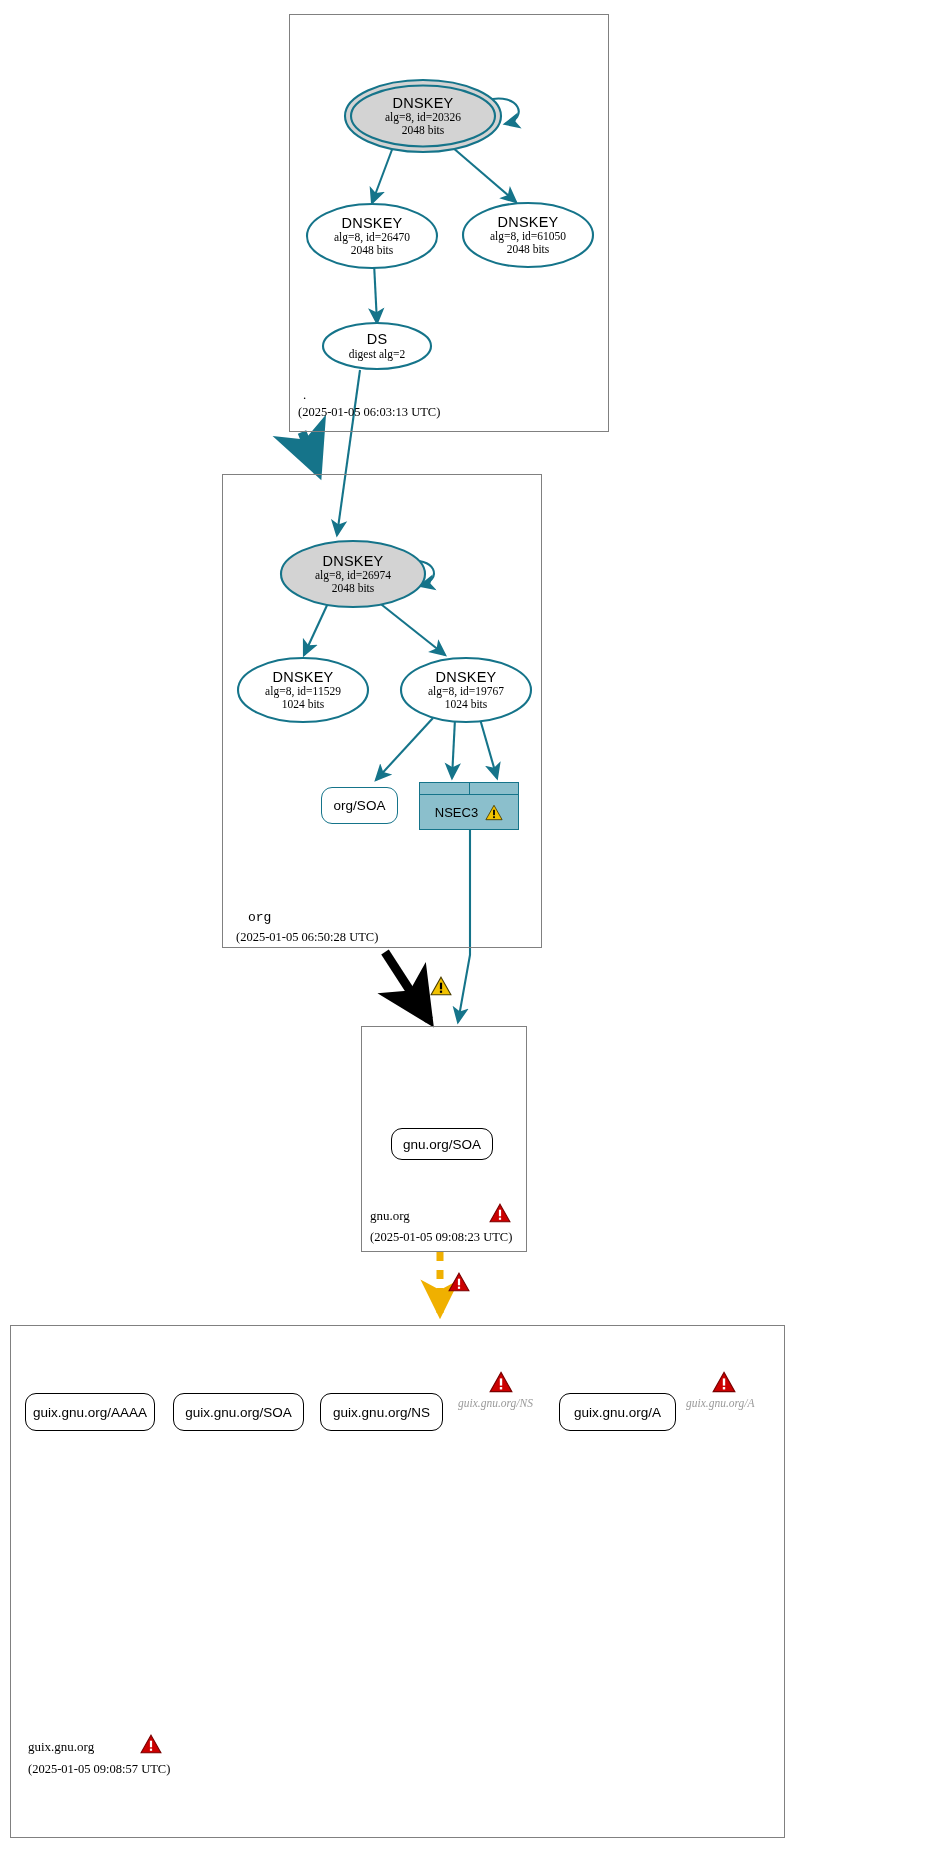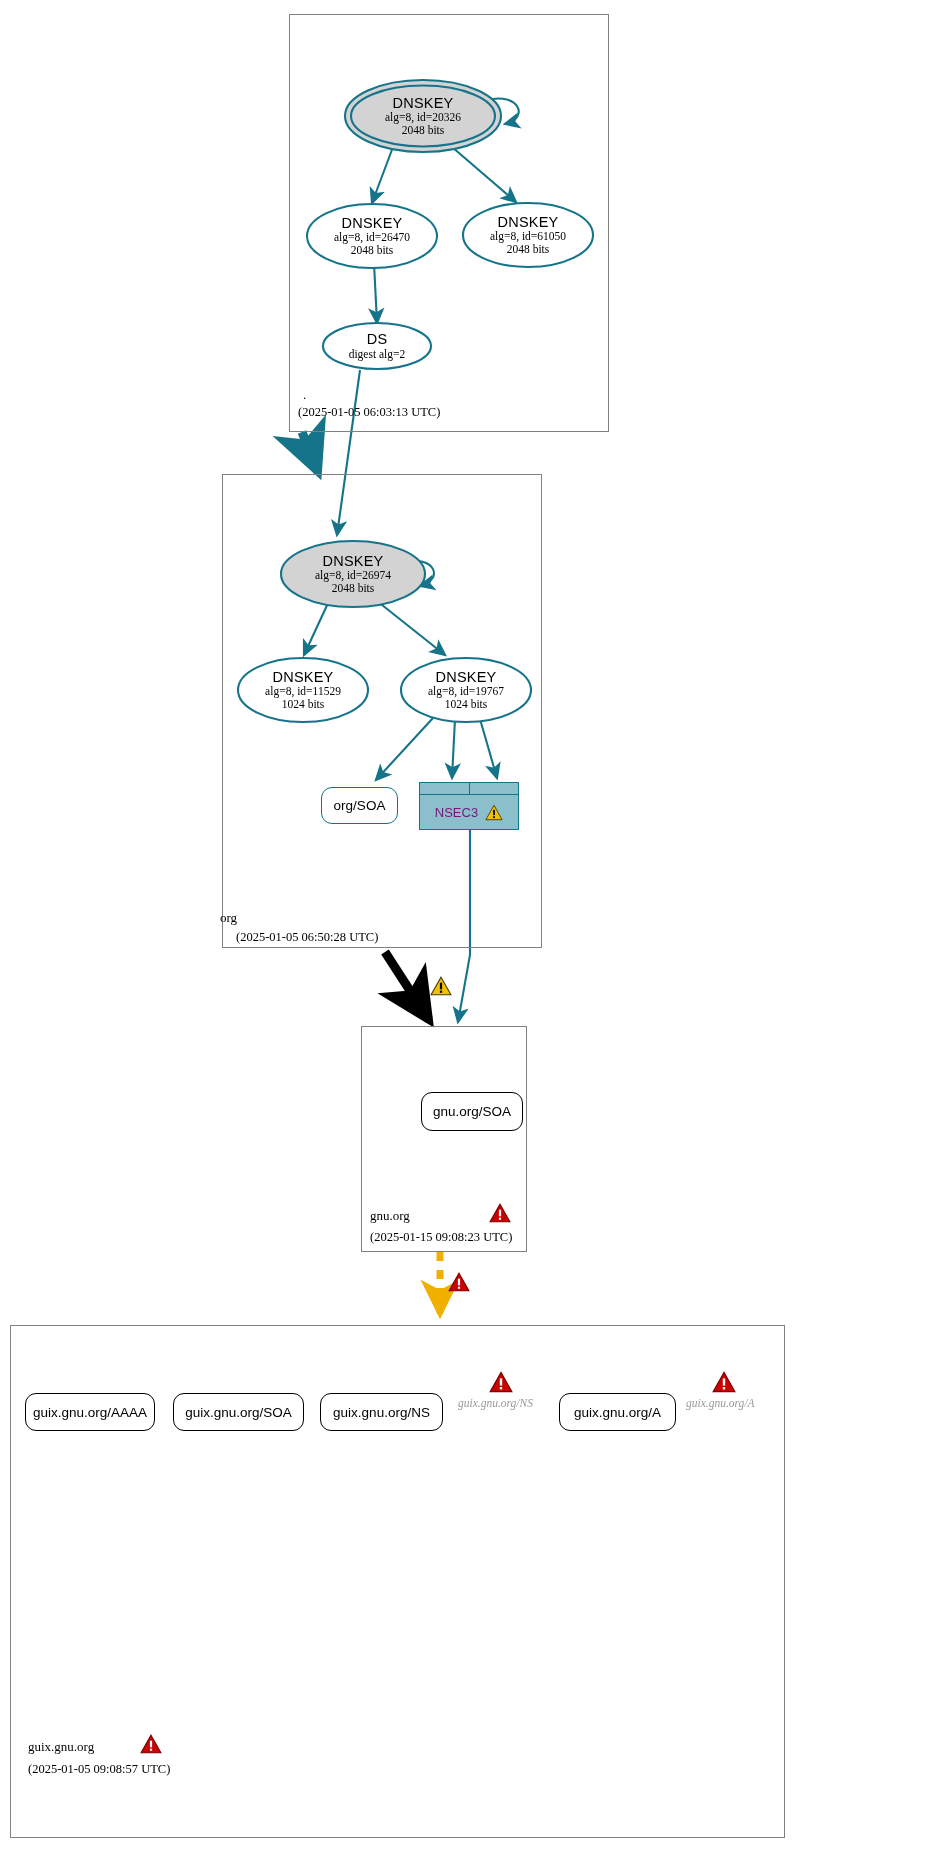--- a/index.html
+++ b/index.html
@@ -18,21 +18,21 @@
   .ds .t1{font-family:"Liberation Sans",sans-serif;font-size:14.5px;}
   .rrsetbox{position:absolute;display:flex;align-items:center;justify-content:center;
             border:1.6px solid #000;border-radius:11px;background:#fff;box-sizing:border-box;
             font-family:"Liberation Sans",sans-serif;font-size:13.5px;color:#000;text-align:right;}
   .rrsetbox.teal{border-color:#15748a;}
   .nsec3{position:absolute;border:1.5px solid #15748a;background:#8bbfcc;box-sizing:border-box;}
   .nsec3 .hdr{height:11px;border-bottom:1.5px solid #15748a;display:flex;}
   .nsec3 .hdr .c{flex:1;border-right:1.5px solid #15748a;}
   .nsec3 .hdr .c:last-child{border-right:none;}
   .nsec3 .body{height:calc(100% - 11px);display:flex;align-items:center;justify-content:center;gap:7px;
-               font-family:"Liberation Sans",sans-serif;font-size:13px;color:#701a75;}
+               font-family:"Liberation Sans",sans-serif;font-size:13px;color:#000000;}
   .errtext{position:absolute;font-family:"Liberation Serif",serif;font-style:italic;
            font-size:11.5px;color:#9a9a9a;white-space:nowrap;}
   .warn{position:absolute;}
 </style>
 </head>
 <body>
 
 <div id="stage">
 
   <svg class="layer">
@@ -153,40 +153,40 @@
     <div class="body">
       <span>NSEC3</span>
       <svg width="18" height="17" viewBox="0 0 20 18">
         <path d="M10 1 L19 17 L1 17 Z" fill="#f2c200" stroke="#4a3d00" stroke-width="1"></path>
         <rect x="9" y="6" width="2" height="6" fill="#000"></rect>
         <rect x="9" y="13.2" width="2" height="2" fill="#000"></rect>
       </svg>
     </div>
   </div>
 
-  <div class="zonelabel" style="left:220px;top:910px;">org</div>
+  <div class="zonelabel" style="left:248px;top:910px;font-family:Liberation Mono, monospace;">org</div>
   <div class="zonetime" style="left:236px;top:930px;">(2025-01-05 06:50:28 UTC)</div>
 
   <svg class="warn" style="left:430px;top:976px;" width="22" height="20" viewBox="0 0 20 18">
     <path d="M10 1 L19 17 L1 17 Z" fill="#f2c200" stroke="#4a3d00" stroke-width="1"></path>
     <rect x="9" y="6" width="2" height="6" fill="#000"></rect>
     <rect x="9" y="13.2" width="2" height="2" fill="#000"></rect>
   </svg>
 
   <div class="zonebox" style="left:361px;top:1026px;width:166px;height:226px;"></div>
 
-  <div class="rrsetbox" style="left:391px;top:1092px;width:102px;height:39px;margin-left:30px;">gnu.org/SOA</div>
+  <div class="rrsetbox" style="left:391px;top:1128px;width:102px;height:32px;">gnu.org/SOA</div>
 
   <div class="zonelabel" style="left:370px;top:1208px;">gnu.org</div>
   <svg class="warn" style="left:489px;top:1203px;" width="22" height="20" viewBox="0 0 20 18">
     <path d="M10 1 L19 17 L1 17 Z" fill="#cc0000" stroke="#7a0000" stroke-width="1"></path>
     <rect x="9" y="6" width="2" height="6" fill="#fff"></rect>
     <rect x="9" y="13.2" width="2" height="2" fill="#fff"></rect>
   </svg>
-  <div class="zonetime" style="left:370px;top:1230px;">(2025-01-15 09:08:23 UTC)</div>
+  <div class="zonetime" style="left:370px;top:1230px;">(2025-01-05 09:08:23 UTC)</div>
 
   <svg class="warn" style="left:448px;top:1272px;" width="22" height="20" viewBox="0 0 20 18">
     <path d="M10 1 L19 17 L1 17 Z" fill="#cc0000" stroke="#7a0000" stroke-width="1"></path>
     <rect x="9" y="6" width="2" height="6" fill="#fff"></rect>
     <rect x="9" y="13.2" width="2" height="2" fill="#fff"></rect>
   </svg>
 
   <div class="zonebox" style="left:10px;top:1325px;width:775px;height:513px;"></div>
 
   <div class="rrsetbox" style="left:25px;top:1393px;width:130px;height:38px;">guix.gnu.org/AAAA</div>

